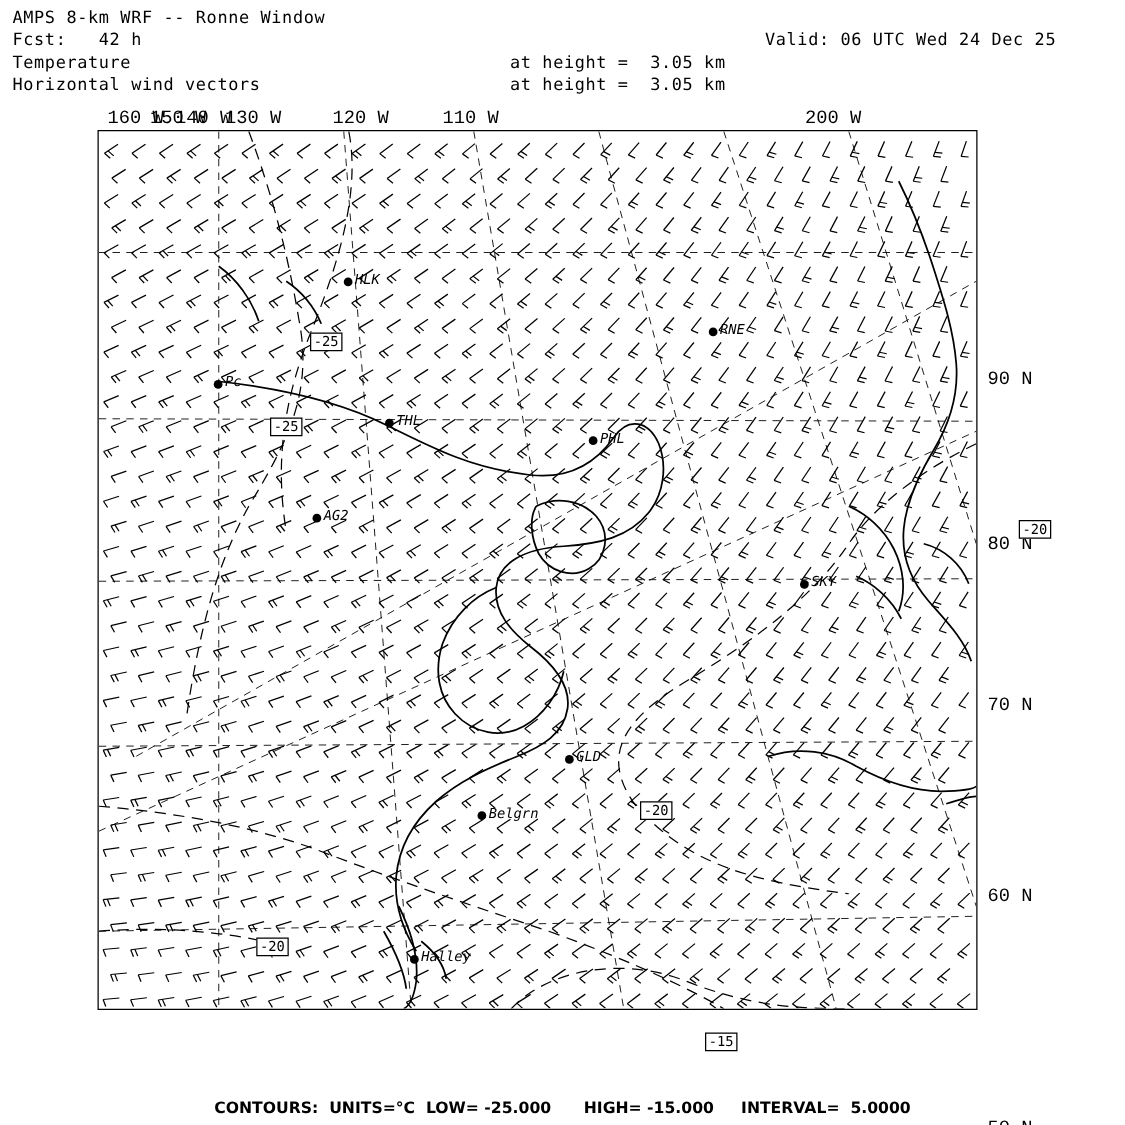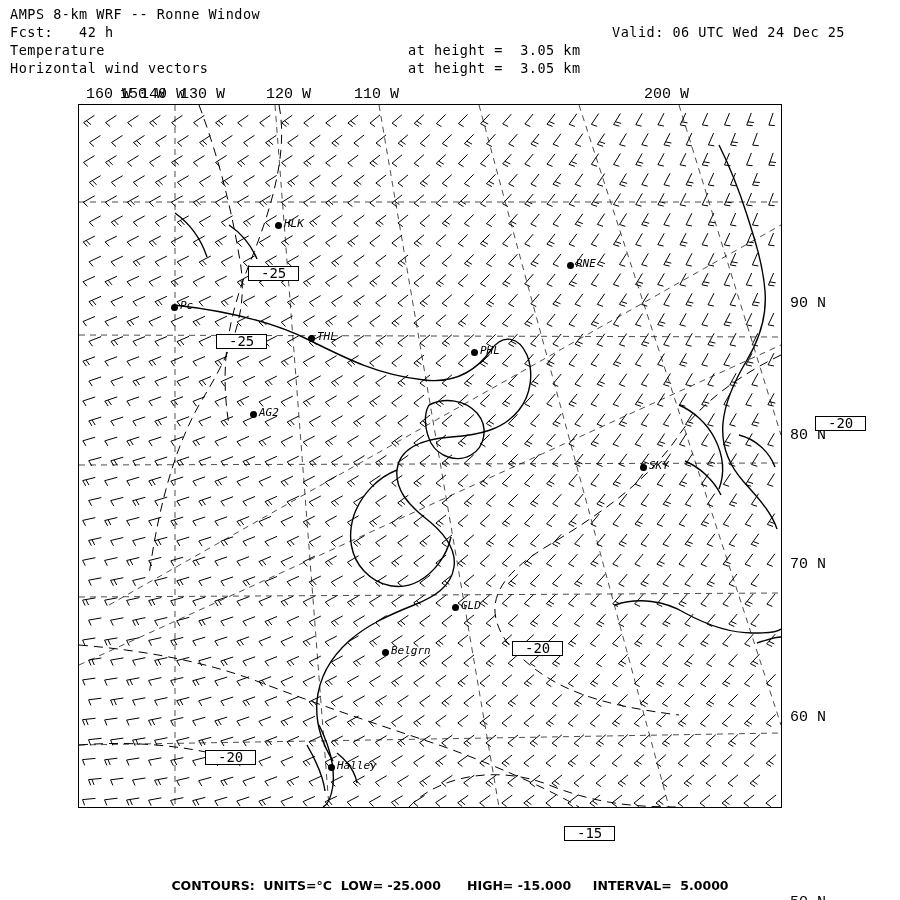--- a/index.html
+++ b/index.html
@@ -58,23 +58,23 @@
     font-size: 15px;
     white-space: pre;
   }
 
   
   .cbox {
     position: absolute;
     border: 1px solid #000;
     background: #fff;
     font-family: "DejaVu Sans Mono", monospace;
-    font-size: 14px;
+    font-size: 11px;
     line-height: 13px;
-    padding: 0 12px;
+    padding: 0 2px;
     white-space: nowrap;
   }
 
   
   .station {
     position: absolute;
     width: 0; height: 0;
   }
   .station .dot {
     position: absolute;

